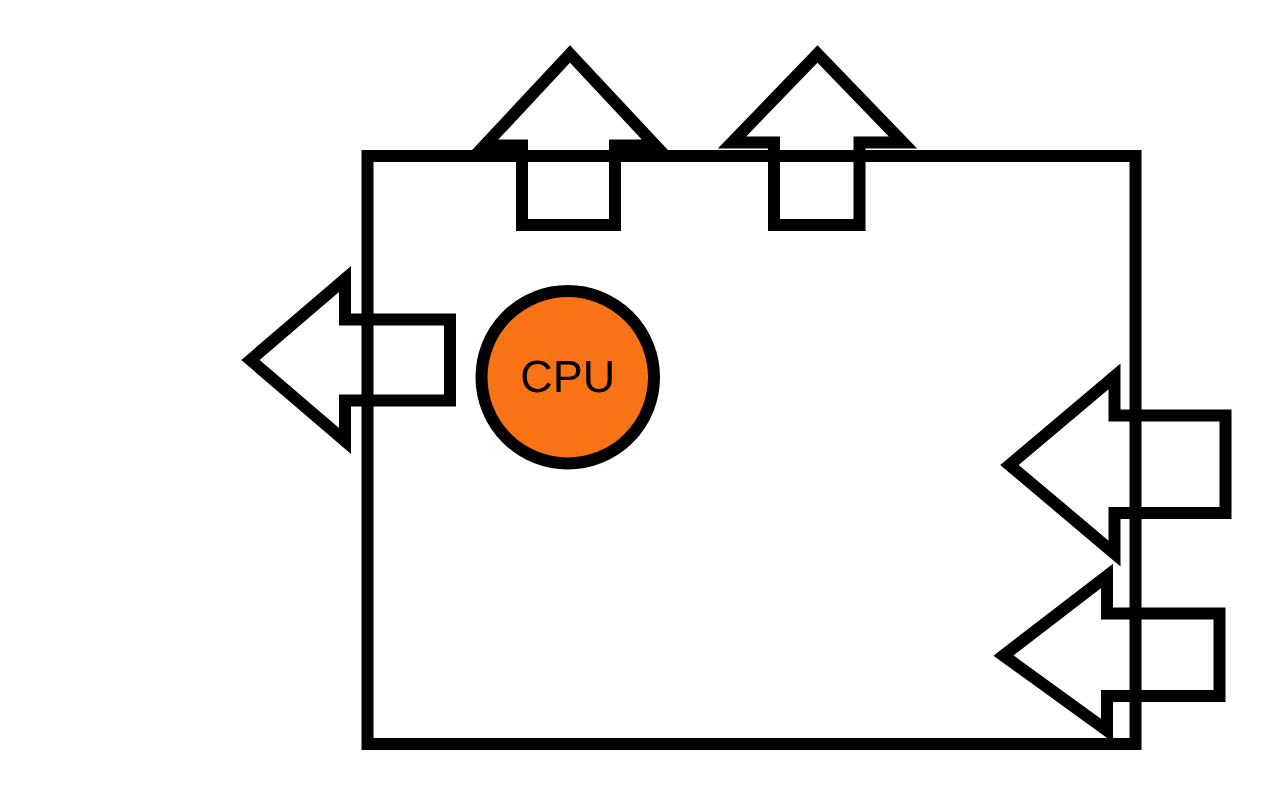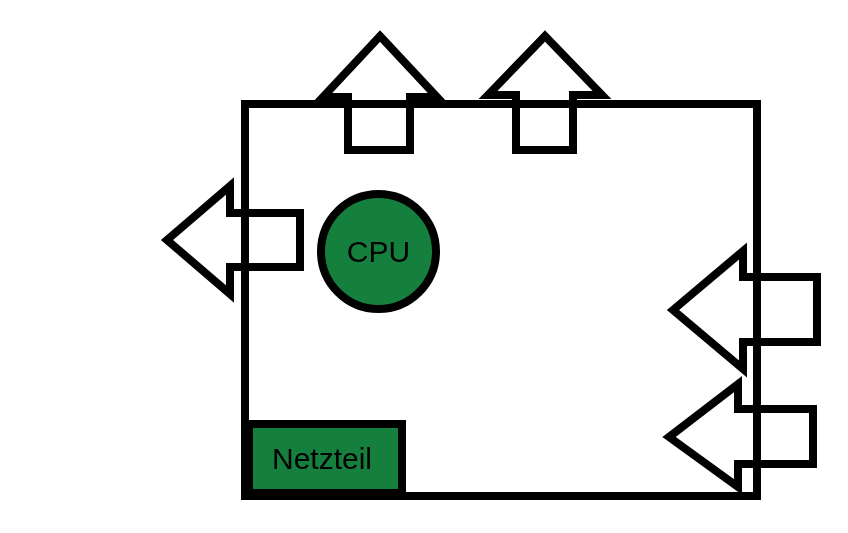--- a/index.html
+++ b/index.html
@@ -34,21 +34,21 @@
     top: 100px;
     width: 520px;
     height: 400px;
     border: 8px solid #000000;
     box-sizing: border-box;
     background: transparent;
     z-index: 2;
   }
   .component {
     position: absolute;
-    background: #15803d;
+    background: #f97316;
     border: 8px solid #000000;
     box-sizing: border-box;
     z-index: 3;
     display: flex;
     align-items: center;
     color: #000000;
     font-size: 30px;
     line-height: 1;
     white-space: nowrap;
   }
@@ -88,17 +88,14 @@
     <polygon points="669,437 738,384 738,409 813,409 813,464 738,464 738,487"></polygon>
   </svg>
 
   <div class="case-outline"></div>
 
   <div class="component cpu-node">
     <span>CPU</span>
   </div>
 
 
-  <div class="component psu-box">
-    <span>Netzteil</span>
-  </div>
 
 </div>
 
 </body></html>

